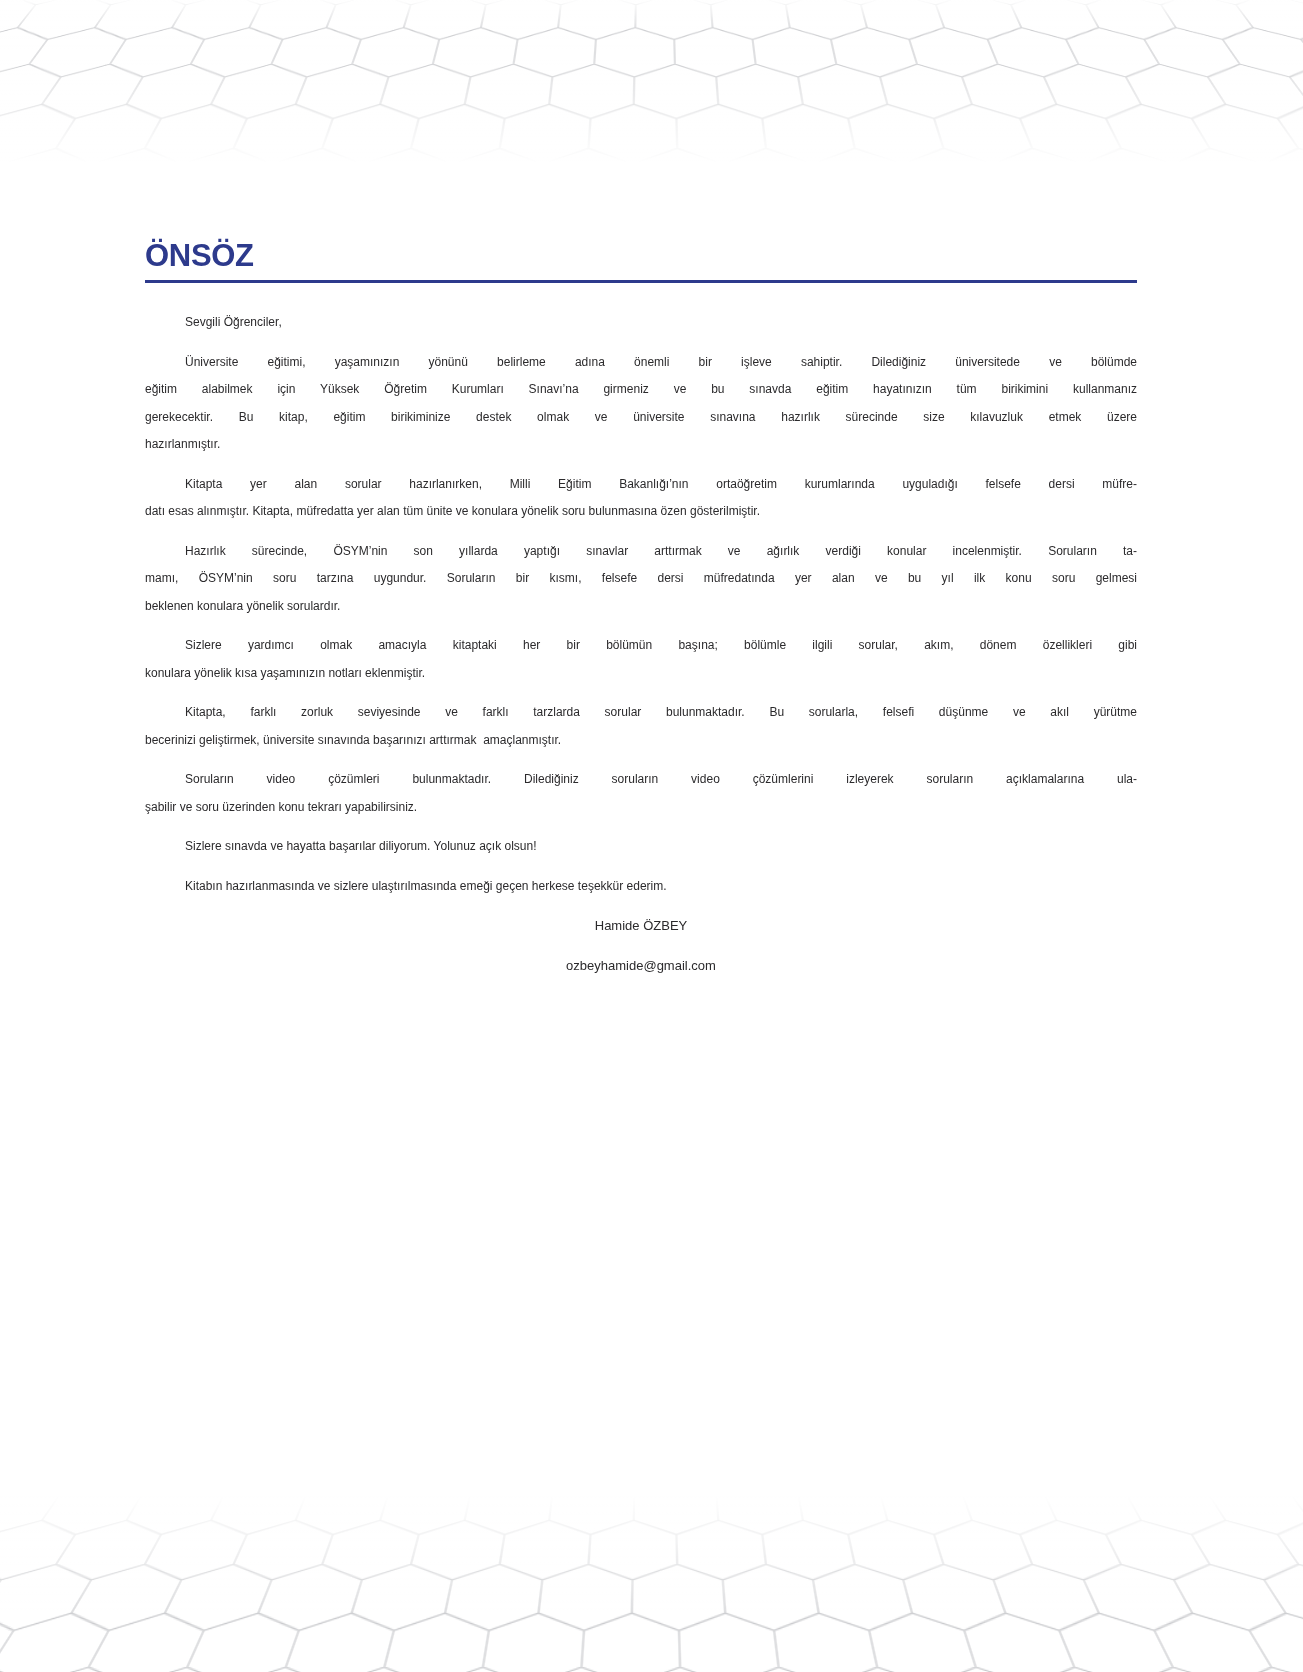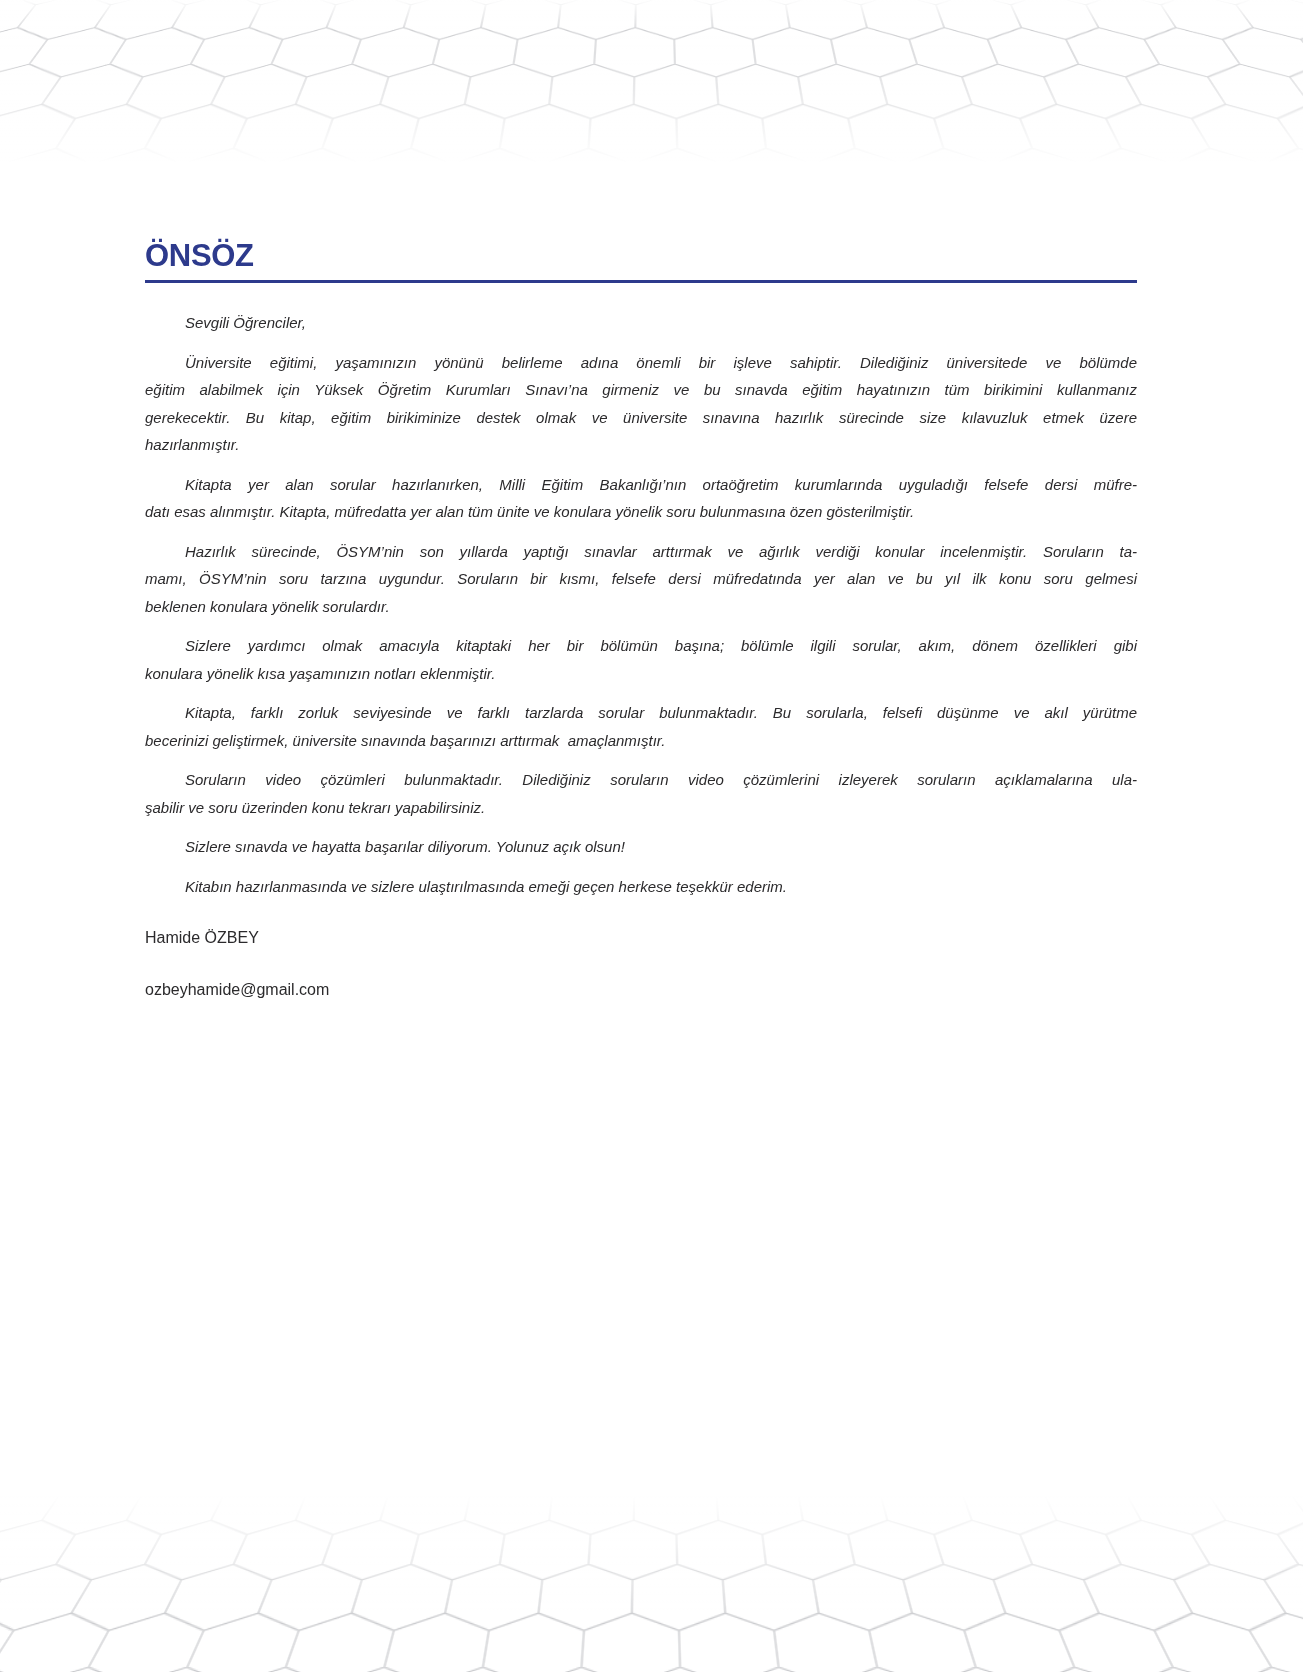--- a/index.html
+++ b/index.html
@@ -74,34 +74,33 @@
     letter-spacing: -0.3px;
     color: var(--accent);
   }
   .rule {
     height: 3px;
     background: var(--accent);
     margin-top: 6px;
   }
   .body {
     margin-top: 26px;
-    font-size: 15px;
+    font-size: 12px;
     line-height: 27.5px;
-    font-style: italic;
   }
   .para { margin: 0 0 12px 0; }
   .line { text-align: justify; text-align-last: justify; }
   .line.first { text-indent: 40px; }
   .line.last  { text-align-last: left; }
 
   .sig {
-    font-size: 16px;
+    font-size: 13px;
     line-height: 27.5px;
-    text-align: left;
-    margin-top: 24px;
+    text-align: center;
+    margin-top: 12px;
   }
 </style>
 </head>
 <body>
 
 <div class="page" style="--accent: #2d3a8c; --ink: #2b2a2c; --hexline: #c9cacd;">
 
   <div class="hex-band hex-top">
     <svg class="hex-svg" xmlns="http://www.w3.org/2000/svg" preserveAspectRatio="none">
       <defs>

